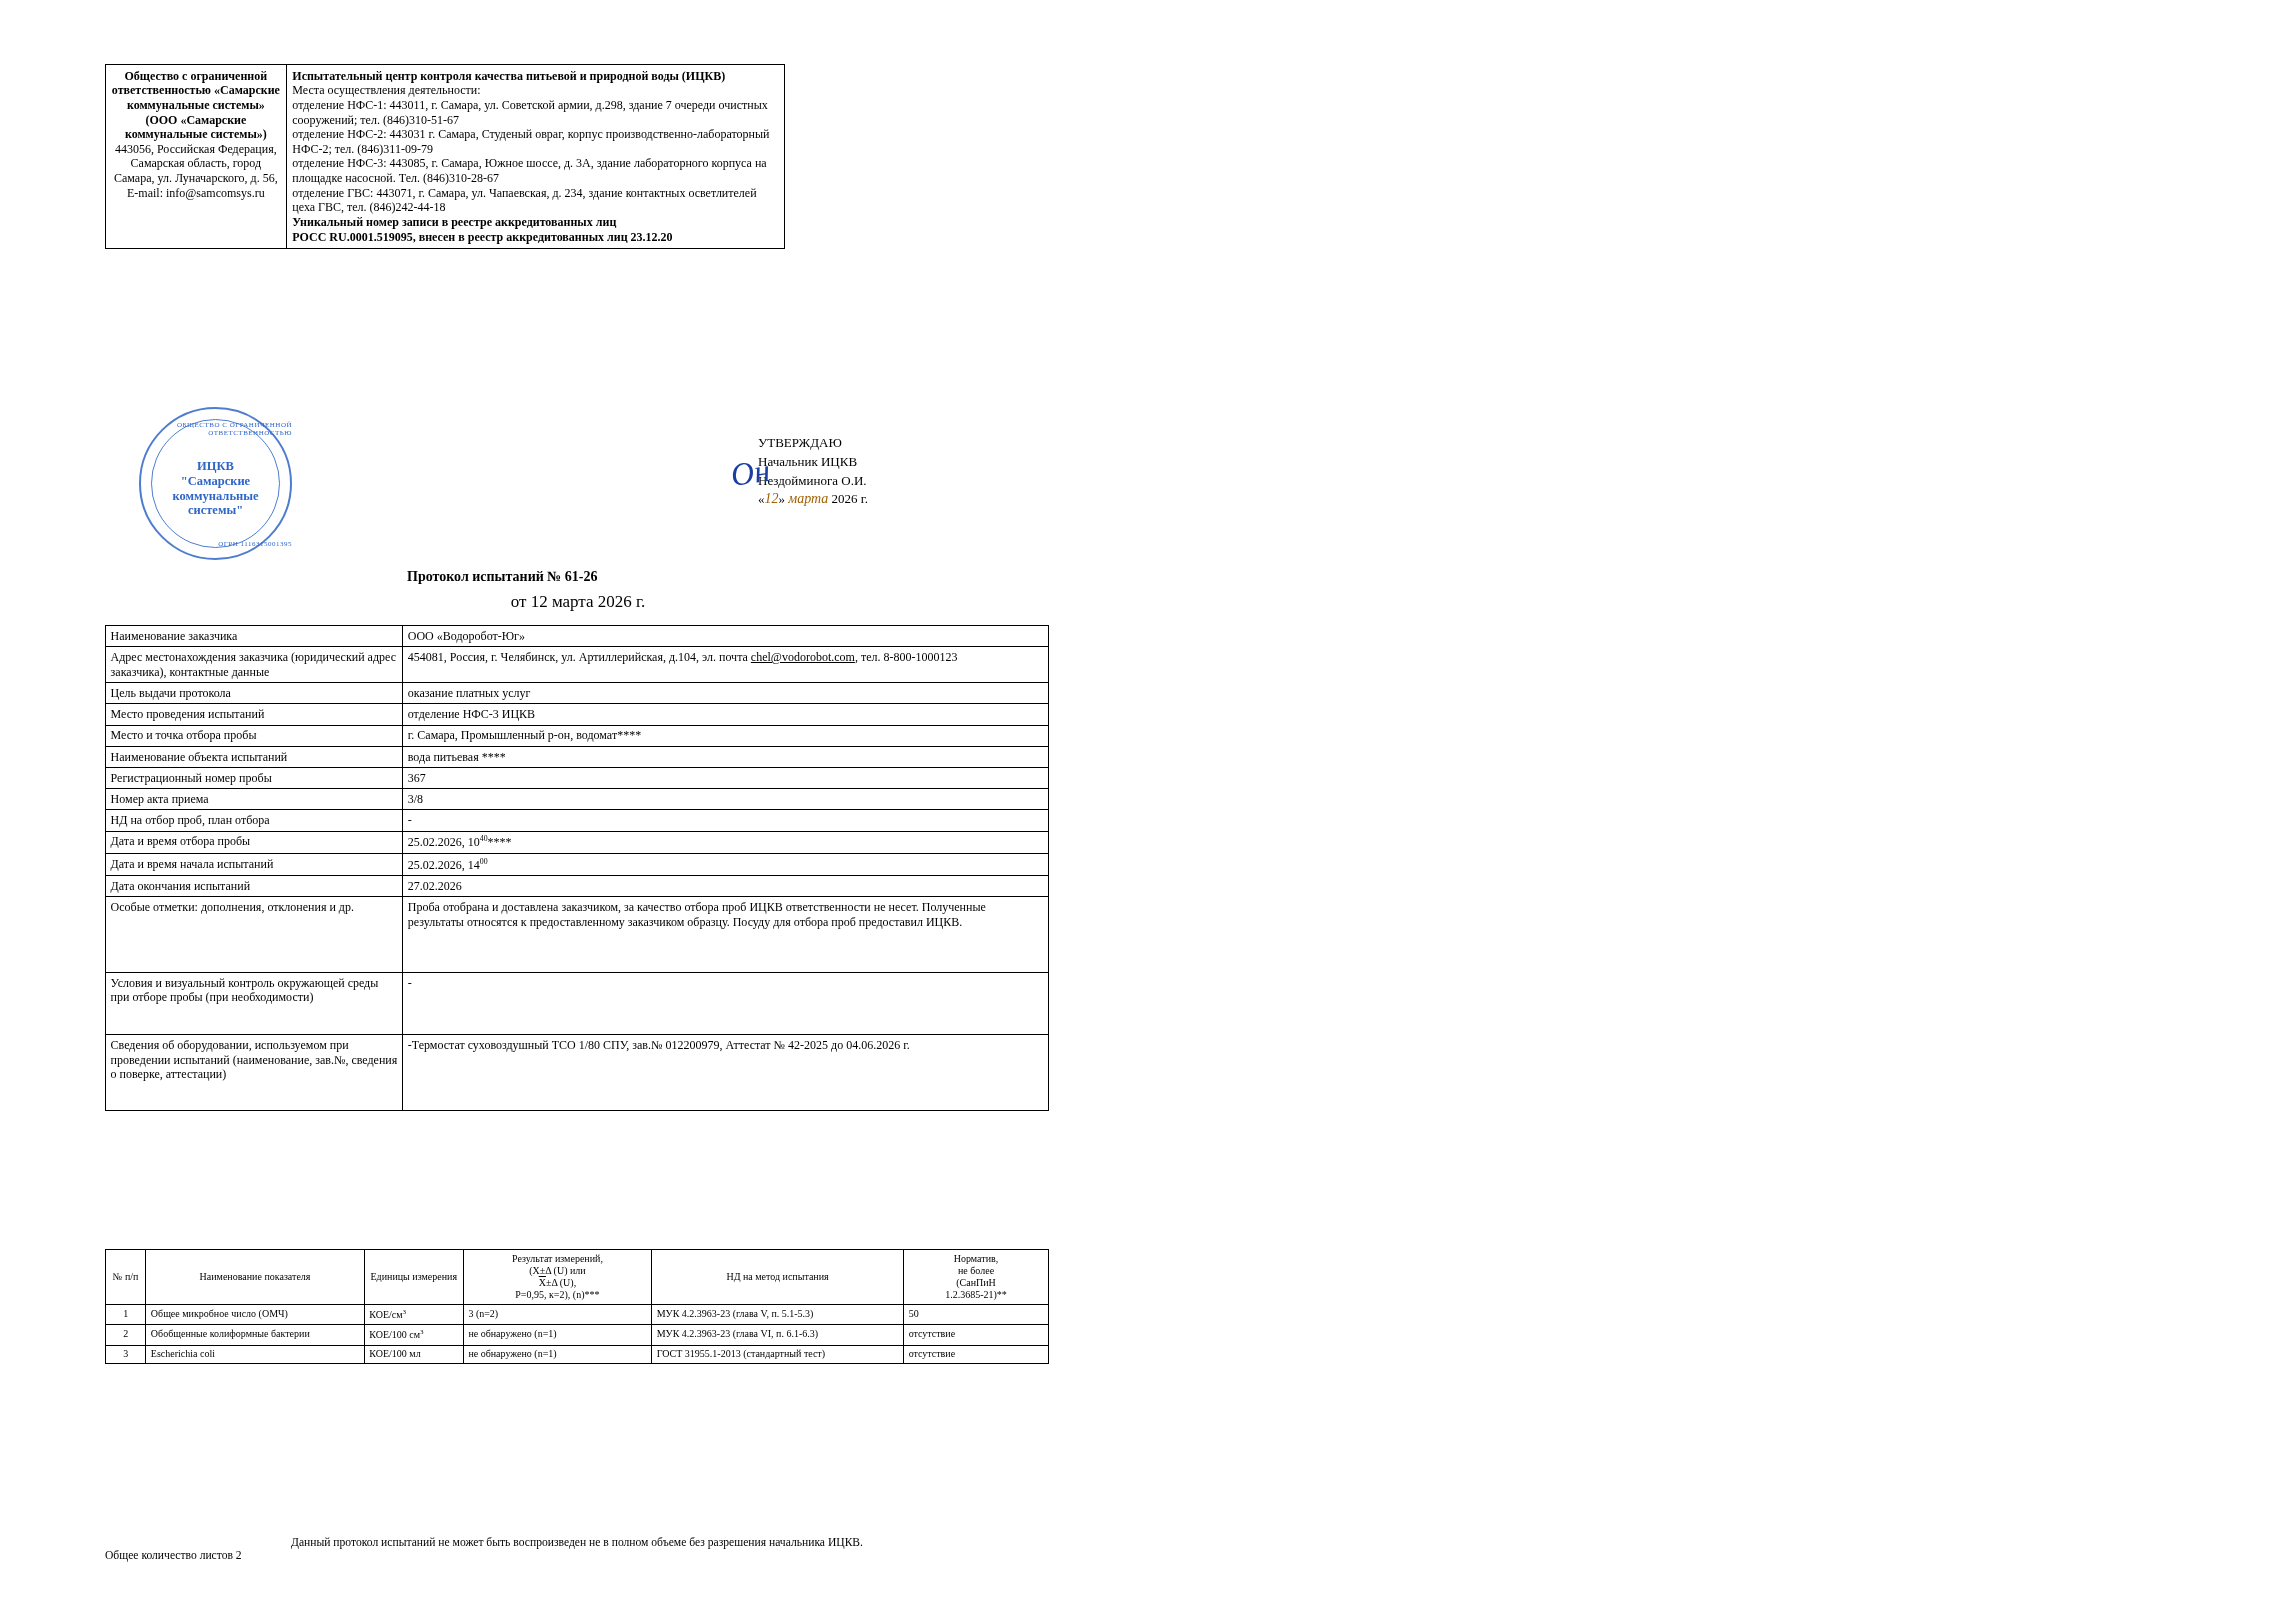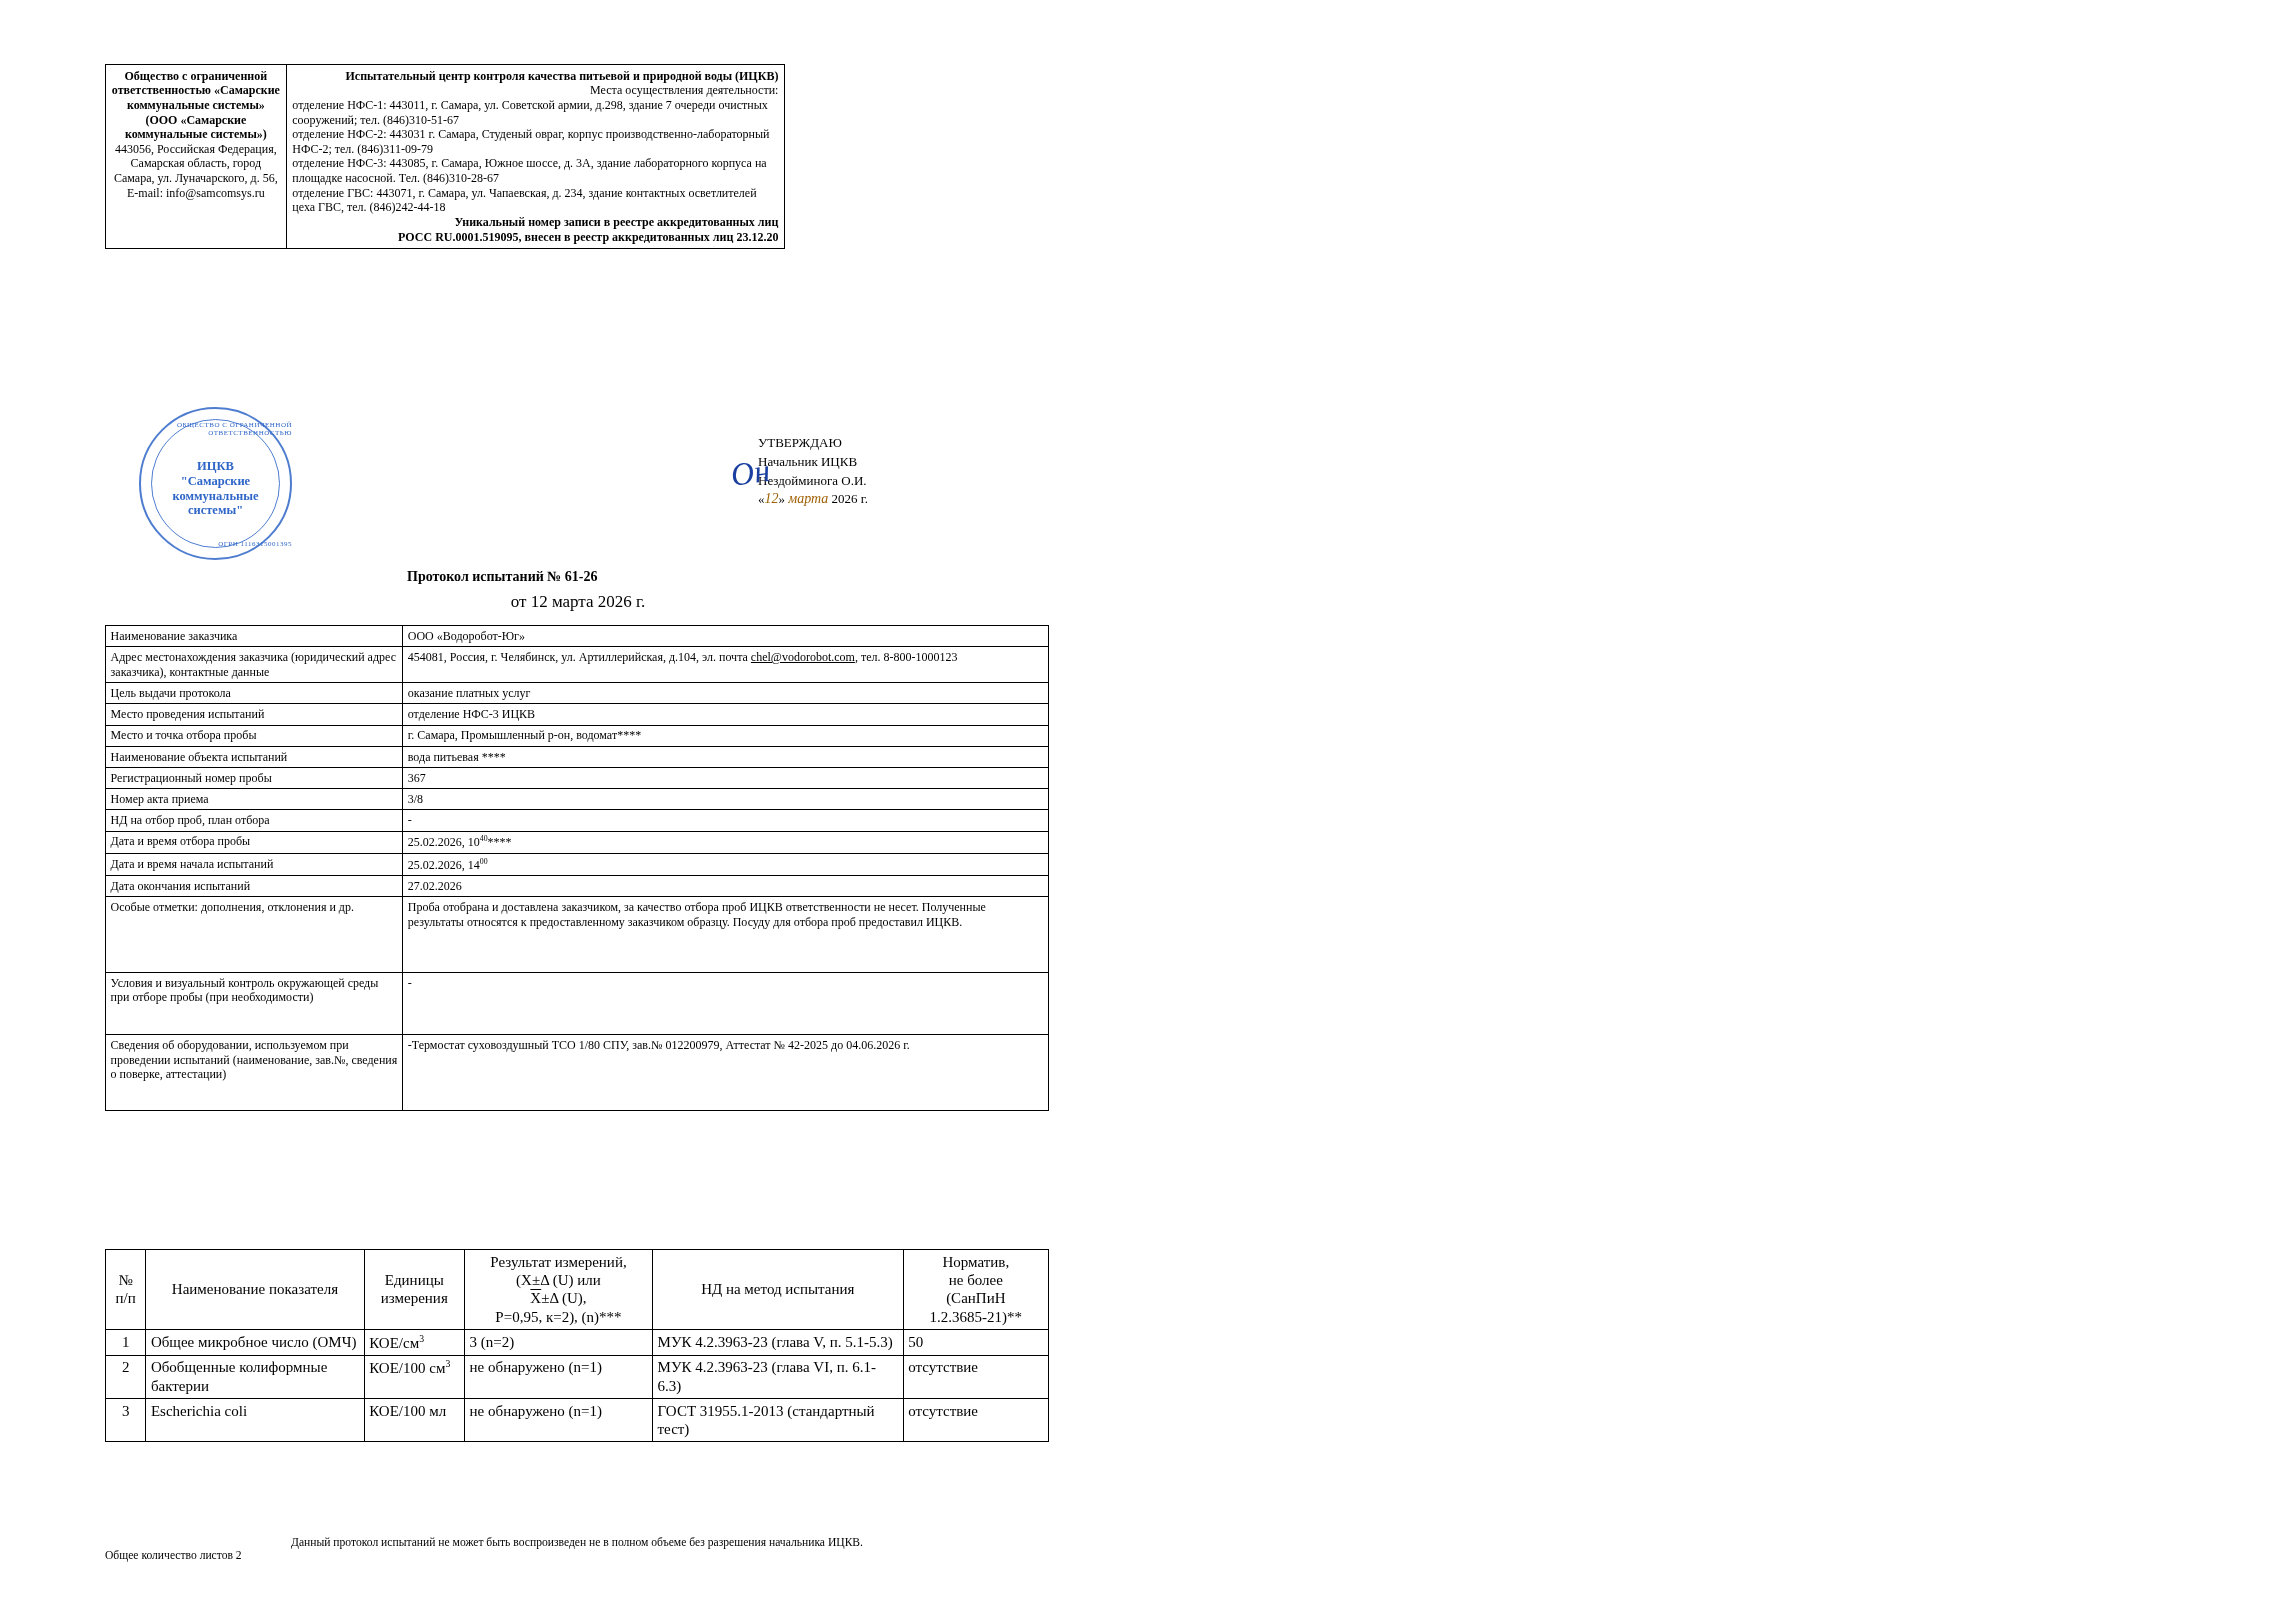--- a/index.html
+++ b/index.html
@@ -13,21 +13,21 @@
   td,th{border:0.9px solid #000;vertical-align:top;padding:2.8px 4.6px;font-size:12px;line-height:1.22;}
 
   
   .hdr{position:absolute;left:105px;top:64px;width:680px;}
   .hdr td{padding:3.7px 5.6px;}
   .hdr .c1{width:171px;text-align:center;font-weight:bold;font-size:12px;}
   .hdr .c1 .addr{font-weight:normal;}
   .hdr .c2{width:500px;text-align:center;font-size:12px;}
   .hdr .c2 .t1{font-weight:bold;}
   .hdr .c2 .l{display:block;text-align:left;}
-  .hdr .c2 .ctr{display:block;text-align:right;}
+  .hdr .c2 .ctr{display:block;text-align:left;}
   .hdr .c2 .b{font-weight:bold;}
 
   
   .stamp{position:absolute;left:139px;top:407px;width:153px;height:153px;}
   .stamp .ring{position:absolute;inset:0;border:2.3px solid #2f66c8;border-radius:50%;opacity:.85;}
   .stamp .ring2{position:absolute;inset:12px;border:1.4px solid #2f66c8;border-radius:50%;opacity:.85;}
   .stamp .txt{position:absolute;left:0;right:0;top:52px;text-align:center;color:#2f66c8;font-size:12.5px;font-weight:bold;line-height:1.18;}
   .stamp .arc{position:absolute;left:0;right:0;text-align:right;color:#2f66c8;font-size:7px;letter-spacing:0.5px;}
   .stamp .arc.top{top:14px;}
   .stamp .arc.bot{bottom:12px;}
@@ -43,21 +43,21 @@
   .prot-date{position:absolute;left:407px;top:592px;width:342px;text-align:center;font-size:17px;font-weight:normal;}
 
   
   .info{position:absolute;left:105px;top:625px;width:944px;}
   .info td{font-size:12px;}
   .info td.k{width:287px;}
   .u{text-decoration:underline;}
 
   
   .res{position:absolute;left:105px;top:1249px;width:944px;}
-  .res th,.res td{font-size:15px;text-align:left;margin-top:19px;}
+  .res th,.res td{font-size:10px;text-align:left;margin-top:19px;}
   .res th{text-align:center;font-weight:normal;vertical-align:middle;}
   .res td.c{text-align:center;}
   .res .w1{width:32px;}
   .res .w2{width:222px;}
   .res .w3{width:93px;}
   .res .w4{width:190px;}
   .res .w5{width:259px;}
   .res .w6{width:143px;}
 
   

